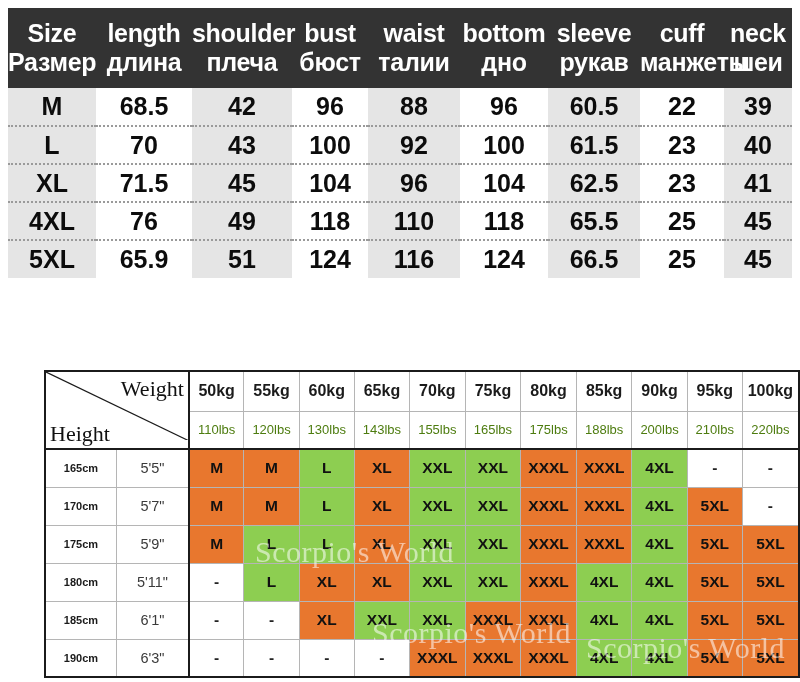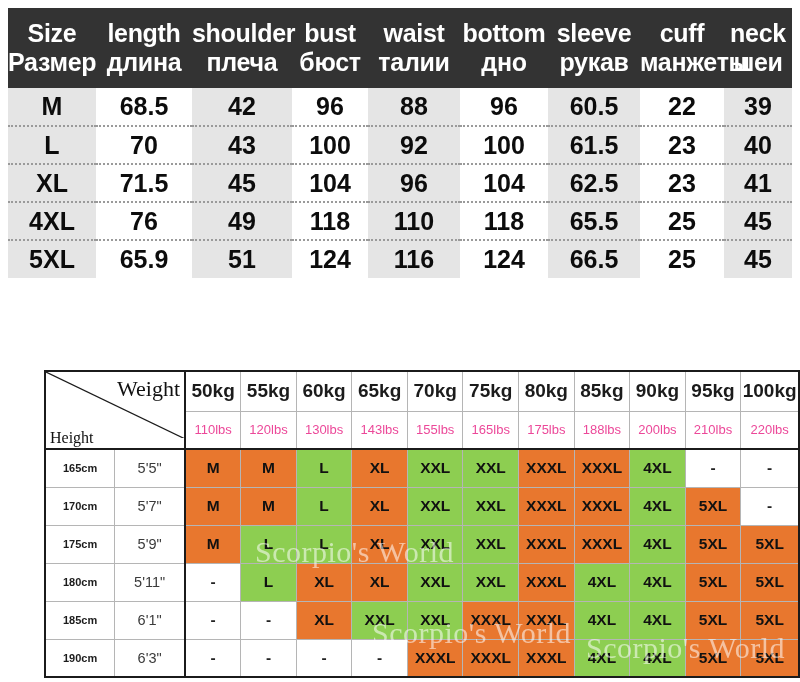--- a/index.html
+++ b/index.html
@@ -76,31 +76,31 @@
     position: absolute; inset: 0;
   }
   .corner-cell .wlabel {
     position: absolute; right: 4px; top: 4px;
     font-family: "Liberation Serif", serif;
     font-size: 22px; color: #111;
   }
   .corner-cell .hlabel {
     position: absolute; left: 4px; bottom: 1px;
     font-family: "Liberation Serif", serif;
-    font-size: 16px; color: #111;
+    font-size: 22px; color: #111;
   }
 
   .wt-kg {
     height: 40px; width: 59px;
-    font-size: 19px; font-weight: bold; color: #1b1b1b;
+    font-size: 16px; font-weight: bold; color: #1b1b1b;
     background: #fff;
   }
   .wt-lb {
     height: 38px;
-    font-size: 13px; font-weight: normal; color: #ec4899;
+    font-size: 13px; font-weight: normal; color: #4d7c0f;
     background: #fff;
     border-bottom: 2px solid #1b1b1b !important;
   }
   .ht-cm {
     width: 80px; height: 38px;
     font-size: 11px; font-weight: bold; color: #1b1b1b;
     background: #fff;
   }
   .ht-in {
     width: 82px; height: 38px;

